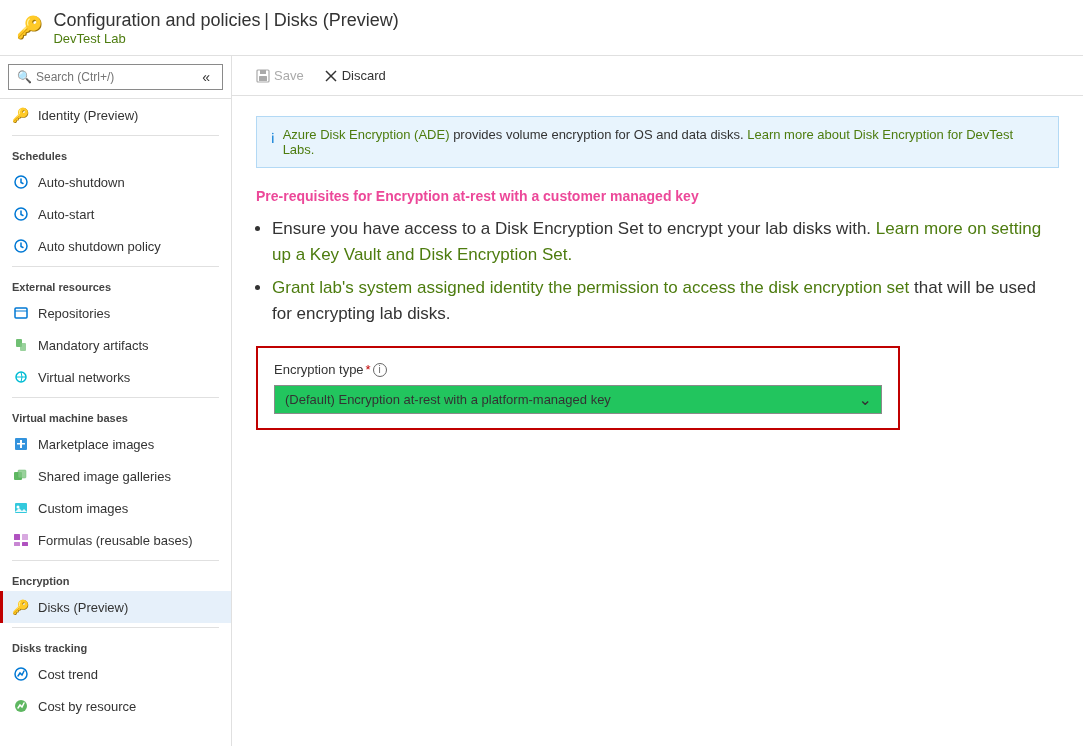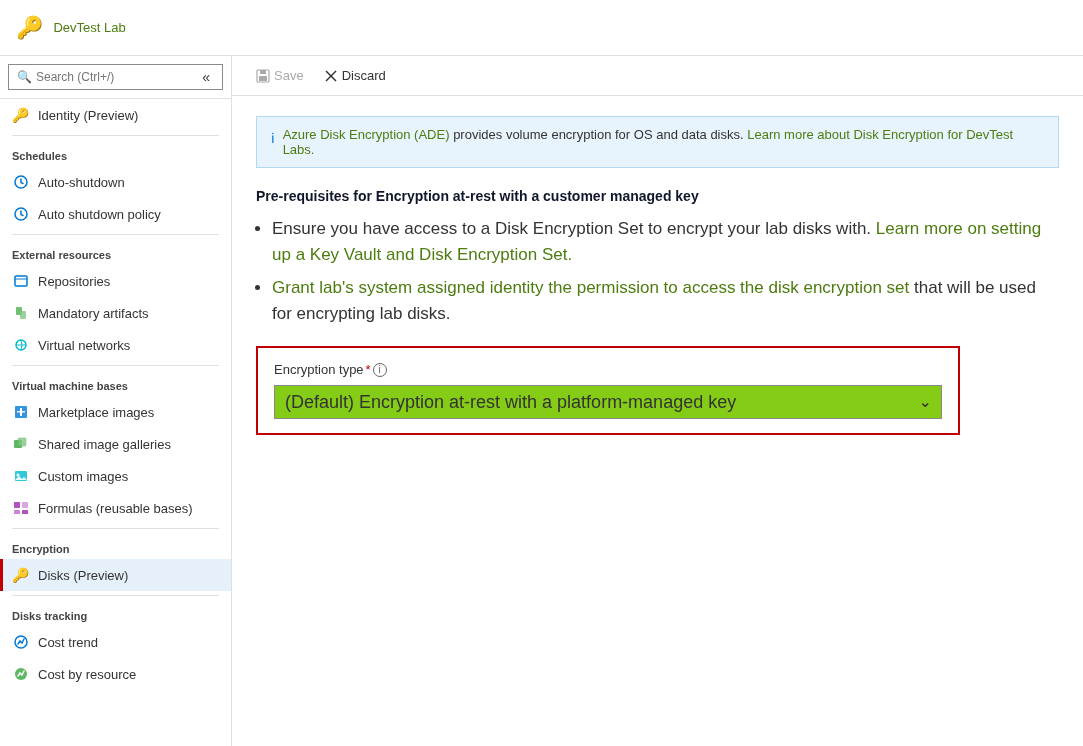--- a/index.html
+++ b/index.html
@@ -34,45 +34,50 @@
 
     
     .main { flex: 1; overflow-y: auto; padding: 20px 24px; }
 
     
     .info-banner { background: #e8f4fd; border: 1px solid #b3d9f5; padding: 10px 14px; margin-bottom: 20px; display: flex; align-items: flex-start; gap: 8px; font-size: 13px; }
     .info-icon { color: #0078d4; font-size: 14px; flex-shrink: 0; margin-top: 1px; }
     .link { color: #4d7c0f; text-decoration: none; }
 
     
-    .section-title { font-size: 14px; font-weight: 600; color: #0f172a; margin-bottom: 12px; }
+    .section-title { font-size: 14px; font-weight: 600; color: #ec4899; margin-bottom: 12px; }
     .prereq-list { margin-left: 16px; margin-bottom: 20px; }
     .prereq-list li { margin-bottom: 8px; font-size: 17px; line-height: 1.5; }
 
     
     .field-container { border: 2px solid #c00000; padding: 14px 16px; display: inline-block; min-width: 620px; }
     .field-label { font-size: 13px; font-weight: 500; margin-bottom: 8px; display: flex; align-items: center; gap: 2px; }
     .required { color: #c00000; }
     .info-circle { display: inline-flex; align-items: center; justify-content: center; width: 14px; height: 14px; border: 1px solid #666; border-radius: 50%; font-size: 10px; color: #666; cursor: pointer; }
     .select-wrapper { position: relative; }
-    .select-wrapper select { width: 668px; padding: 6px 30px 6px 10px; border: 1px solid #8a8a8a; font-size: 18px; background: #84cc16; appearance: none; -webkit-appearance: none; cursor: pointer; outline: none; color: #333; }
+    .select-wrapper select { width: 608px; padding: 6px 30px 6px 10px; border: 1px solid #8a8a8a; font-size: 13px; background: #22c55e; appearance: none; -webkit-appearance: none; cursor: pointer; outline: none; color: #333; }
     .select-wrapper::after { content: '⌄'; position: absolute; right: 10px; top: 50%; transform: translateY(-55%); pointer-events: none; font-size: 16px; color: #333; }
 
     
     ::-webkit-scrollbar { width: 6px; }
     ::-webkit-scrollbar-track { background: #f1f1f1; }
     ::-webkit-scrollbar-thumb { background: #c1c1c1; border-radius: 3px; }
   </style>
 </head>
 <body>
 
 <div class="header">
   <span class="header-icon">🔑</span>
   <div class="header-text-group">
     <div>
+      <span class="header-title">Configuration and policies</span>
+      <span class="header-title"> | </span>
+      <span class="header-title">Disks (Preview)</span>
+    </div>
+    <div>
       <a class="link" href="#">DevTest Lab</a>
     </div>
   </div>
 </div>
 
 <div class="layout">
 
   <div class="sidebar">
 
     <div class="sidebar-search">
@@ -94,20 +99,29 @@
 
     <div class="sidebar-section-header">Schedules</div>
     <div class="sidebar-item">
       <div class="item-icon">
         <svg width="16" height="16" viewBox="0 0 16 16">
             <circle cx="8" cy="8" r="6" fill="none" stroke="#0078d4" stroke-width="1.5"></circle>
             <path d="M8 5v3.5l2 1" stroke="#0078d4" stroke-width="1.5" fill="none" stroke-linecap="round"></path>
           </svg>
       </div>
       <span>Auto-shutdown</span>
+    </div>
+    <div class="sidebar-item">
+      <div class="item-icon">
+        <svg width="16" height="16" viewBox="0 0 16 16">
+            <circle cx="8" cy="8" r="6" fill="none" stroke="#0078d4" stroke-width="1.5"></circle>
+            <path d="M8 5v3.5l2 1" stroke="#0078d4" stroke-width="1.5" fill="none" stroke-linecap="round"></path>
+          </svg>
+      </div>
+      <span>Auto-start</span>
     </div>
     <div class="sidebar-item">
       <div class="item-icon">
         <svg width="16" height="16" viewBox="0 0 16 16">
             <circle cx="8" cy="8" r="6" fill="none" stroke="#0078d4" stroke-width="1.5"></circle>
             <path d="M8 5v3.5l2 1" stroke="#0078d4" stroke-width="1.5" fill="none" stroke-linecap="round"></path>
           </svg>
       </div>
       <span>Auto shutdown policy</span>
     </div>

